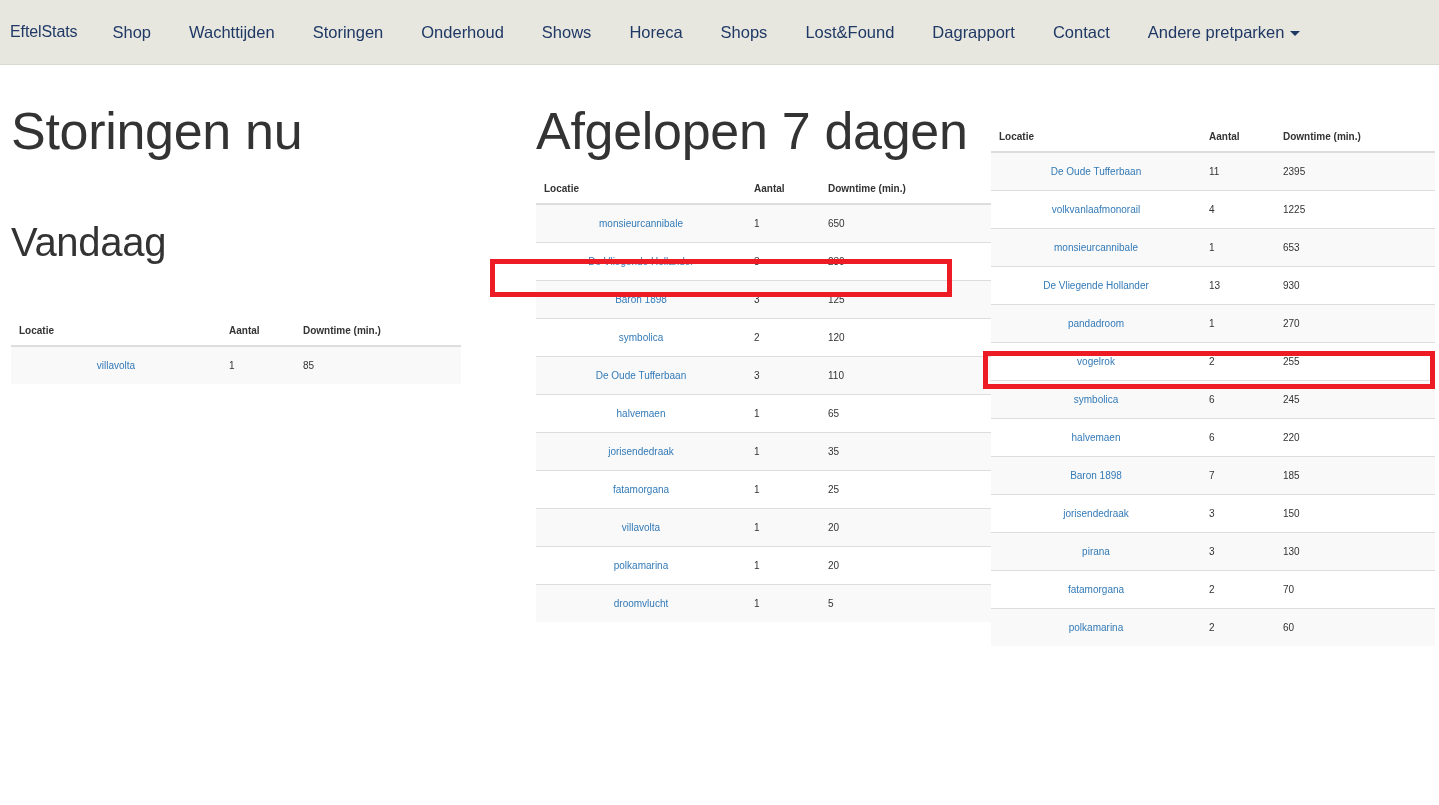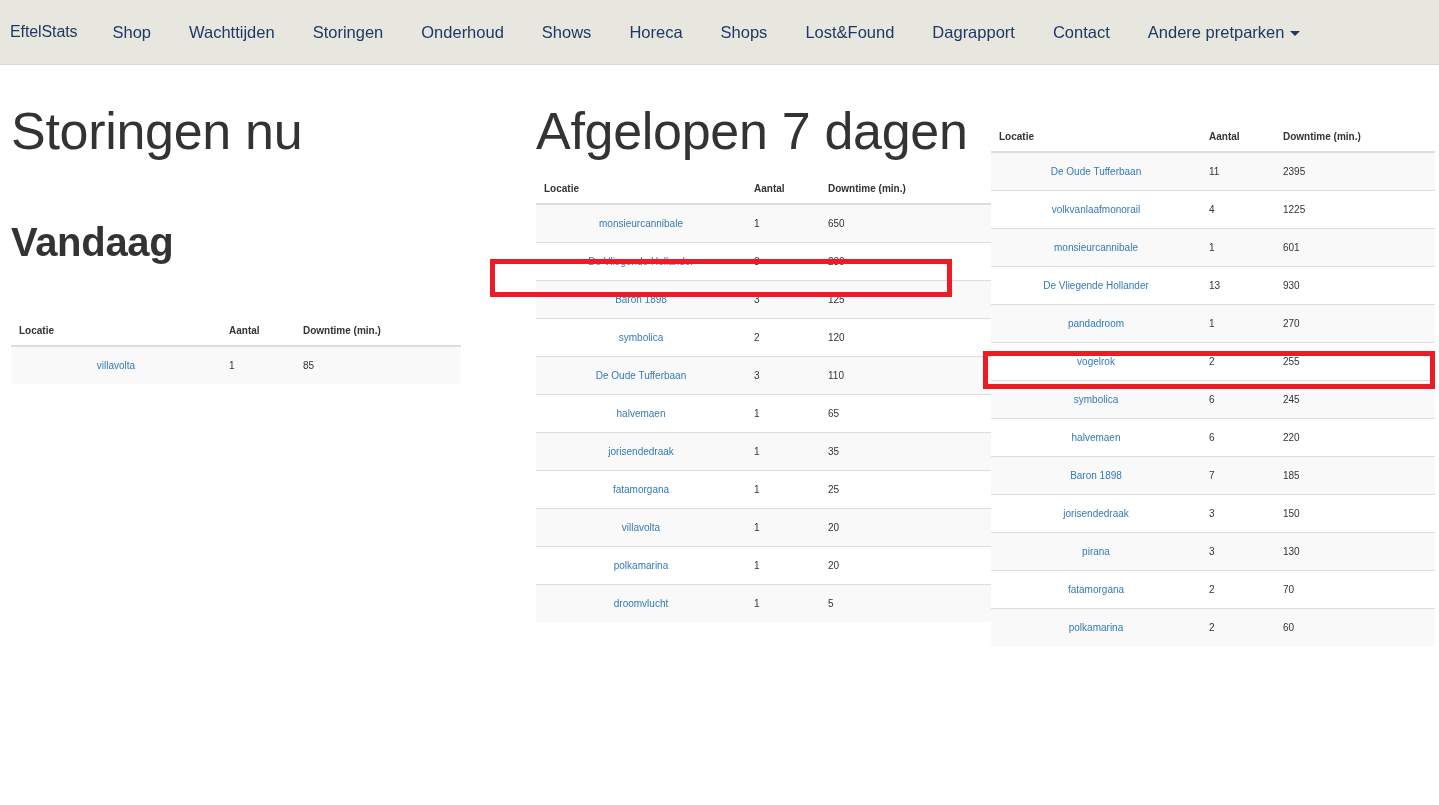--- a/index.html
+++ b/index.html
@@ -76,21 +76,21 @@
   }
   .lead-text {
     font-size: 15px;
     color: #333333;
     position: relative;
     top: 62px;
     line-height: 1.4;
   }
   h1.sub-h {
     font-size: 40px;
-    font-weight: bold;
+    font-weight: normal;
     color: #333333;
     margin: 0;
     line-height: 1;
     position: relative;
     top: 105px;
     letter-spacing: -0.3px;
   }
 
   
   table.data {
@@ -271,21 +271,21 @@
             <td class="c-dwn">2395</td>
           </tr>
           <tr>
             <td class="c-loc"><a>volkvanlaafmonorail</a></td>
             <td class="c-cnt">4</td>
             <td class="c-dwn">1225</td>
           </tr>
           <tr>
             <td class="c-loc"><a>monsieurcannibale</a></td>
             <td class="c-cnt">1</td>
-            <td class="c-dwn">601</td>
+            <td class="c-dwn">653</td>
           </tr>
           <tr>
             <td class="c-loc"><a>De Vliegende Hollander</a></td>
             <td class="c-cnt">13</td>
             <td class="c-dwn">930</td>
           </tr>
           <tr>
             <td class="c-loc"><a>pandadroom</a></td>
             <td class="c-cnt">1</td>
             <td class="c-dwn">270</td>

